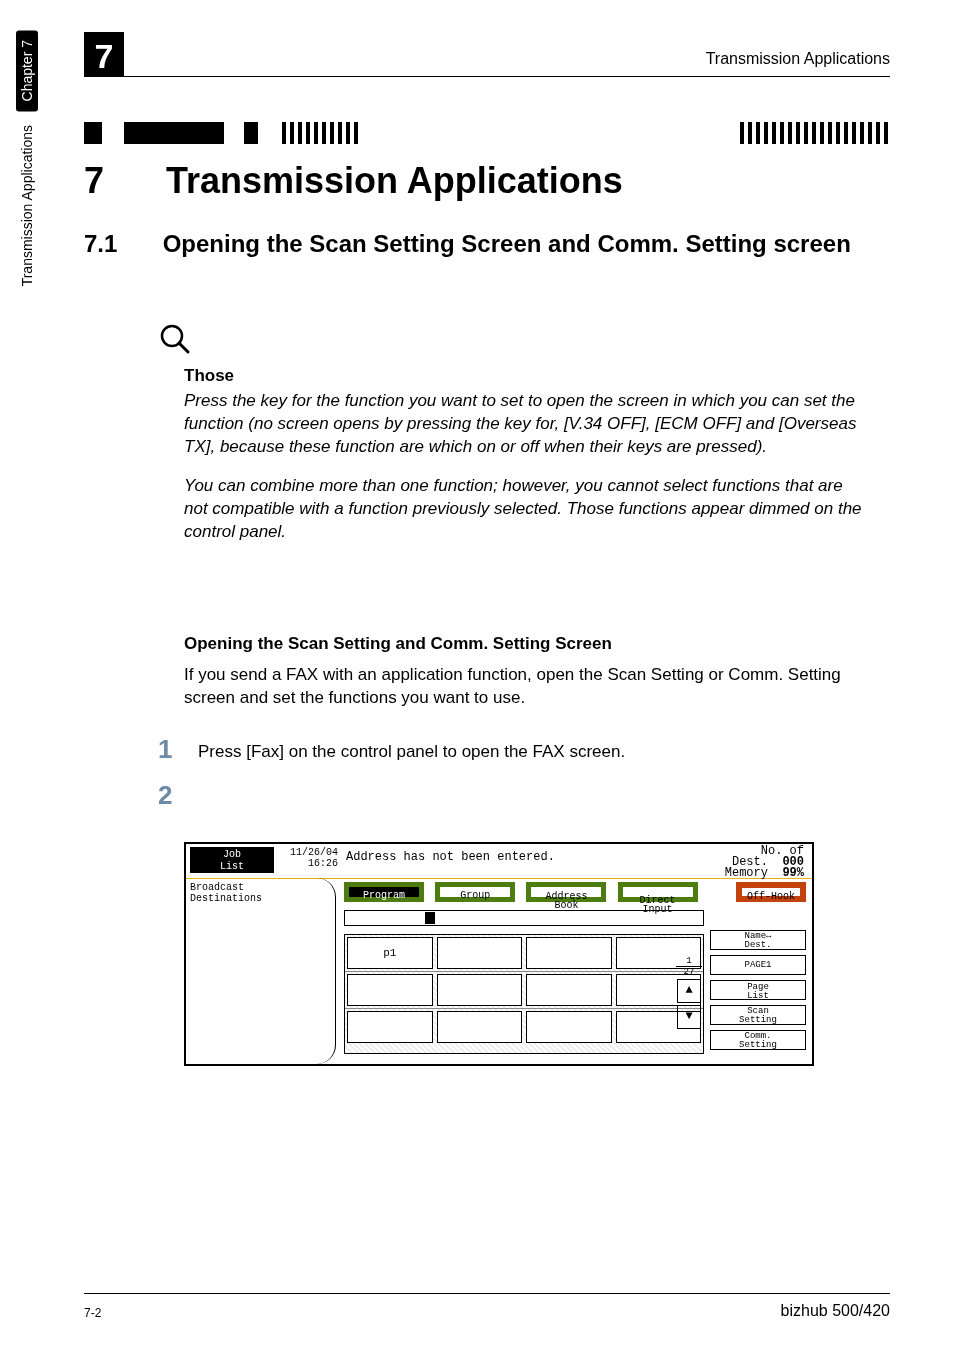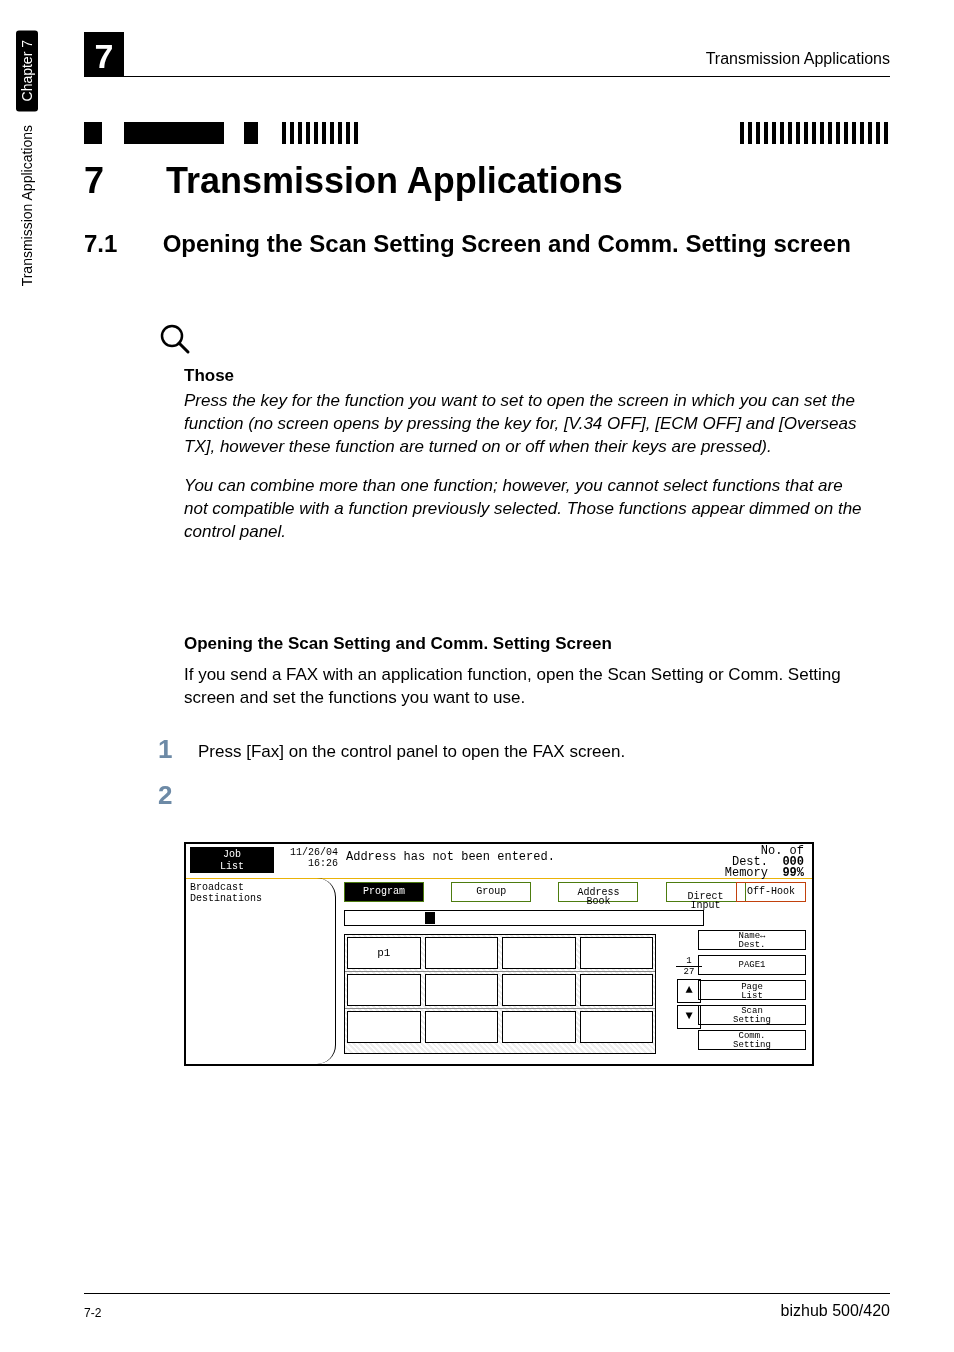--- a/index.html
+++ b/index.html
@@ -272,37 +272,37 @@
   .lcd .tabs {
     position: absolute;
     top: 38px;
     left: 158px;
   }
   .lcd .tabbtn {
     display: inline-block;
     width: 80px;
     height: 20px;
     line-height: 18px;
-    border: 1px solid #4d7c0f;
+    border: 5px solid #4d7c0f;
     text-align: center;
     font-size: 10px;
-    margin-right: 20px;
+    margin-right: 4px;
     vertical-align: top;
     box-sizing: border-box;
   }
   .lcd .tabbtn.active {
     background: #000;
     color: #fff;
   }
   .lcd .offhook {
     position: absolute;
     top: 38px; right: 6px;
     width: 70px; height: 20px;
     line-height: 18px;
-    border: 1px solid #c2410c;
+    border: 6px solid #c2410c;
     text-align: center;
     font-size: 10px;
     box-sizing: border-box;
   }
 
   .lcd .searchbar {
     position: absolute;
     top: 66px; left: 158px;
     width: 360px; height: 16px;
     border: 1px solid #000;
@@ -311,21 +311,21 @@
   .lcd .searchbar .cursor {
     position: absolute;
     top: 1px; left: 80px;
     width: 10px; height: 12px;
     background: #000;
   }
 
   .lcd .grid {
     position: absolute;
     top: 90px; left: 158px;
-    width: 312px;
+    width: 360px;
     height: 120px;
     background: repeating-linear-gradient(45deg, #eee 0 2px, #fff 2px 4px);
     border: 1px solid #000;
     box-sizing: border-box;
   }
   .lcd .grid .row {
     height: 36px;
     border-bottom: 1px solid #888;
     display: flex;
   }
@@ -337,21 +337,21 @@
     justify-content: center;
     font-size: 11px;
     background: #fff;
     margin: 2px;
     border: 1px solid #000;
   }
 
   .lcd .rightbtns {
     position: absolute;
     top: 86px; right: 6px;
-    width: 108px;
+    width: 96px;
   }
   .lcd .rb {
     display: block;
     border: 1px solid #000;
     height: 20px;
     line-height: 18px;
     text-align: center;
     font-size: 9px;
     margin-bottom: 5px;
     box-sizing: border-box;
@@ -428,21 +428,21 @@
 
 <div class="magnifier">
   <svg width="34" height="34" viewBox="0 0 34 34">
     <circle cx="14" cy="14" r="10" fill="none" stroke="#000" stroke-width="2.5"></circle>
     <line x1="21" y1="21" x2="30" y2="30" stroke="#000" stroke-width="3" stroke-linecap="round"></line>
   </svg>
 </div>
 
 <div class="detail-block">
   <div class="detail-head">Those</div>
-  <div class="detail-para">Press the key for the function you want to set to open the screen in which you can set the function (no screen opens by pressing the key for, [V.34 OFF], [ECM OFF] and [Overseas TX], however these function are turned on or off when their keys are pressed).</div>
+  <div class="detail-para">Press the key for the function you want to set to open the screen in which you can set the function (no screen opens by pressing the key for, [V.34 OFF], [ECM OFF] and [Overseas TX], because these function are which on or off when their keys are pressed).</div>
   <div class="detail-para">You can combine more than one function; however, you cannot select functions that are not compatible with a function previously selected. Those functions appear dimmed on the control panel.</div>
 </div>
 
 <div class="h3">Opening the Scan Setting and Comm. Setting Screen</div>
 
 <div class="body-para">If you send a FAX with an application function, open the Scan Setting or Comm. Setting screen and set the functions you want to use.</div>
 
 <div class="steps">
   <div class="step">
     <div class="step-num">1</div>

